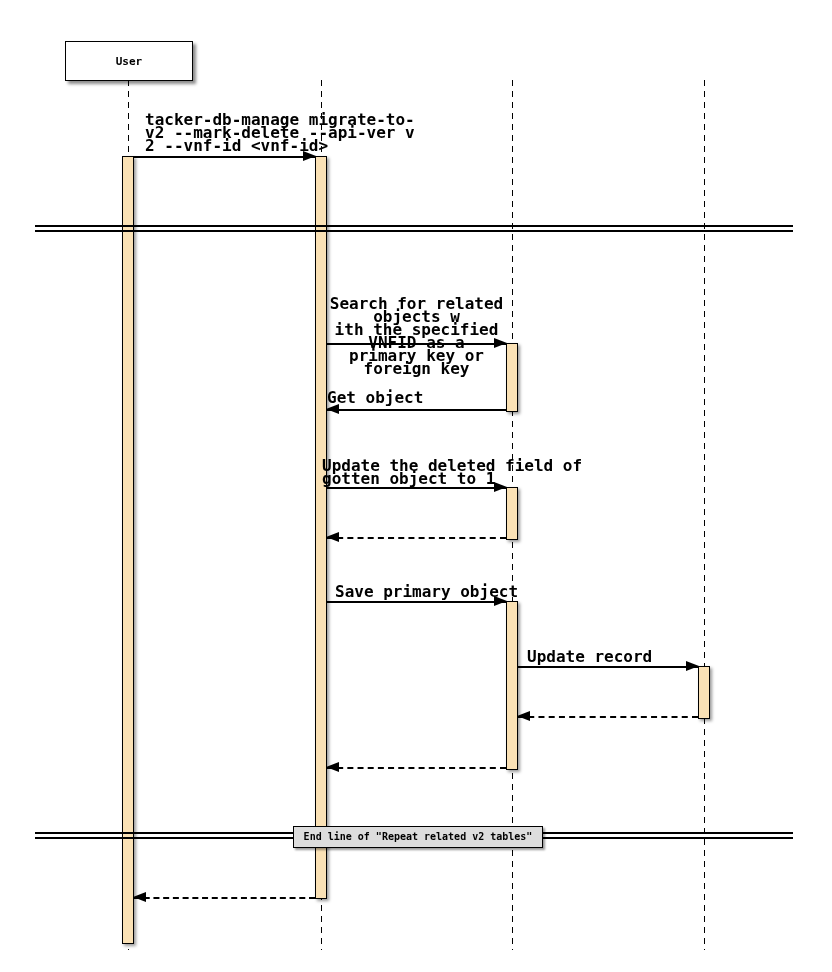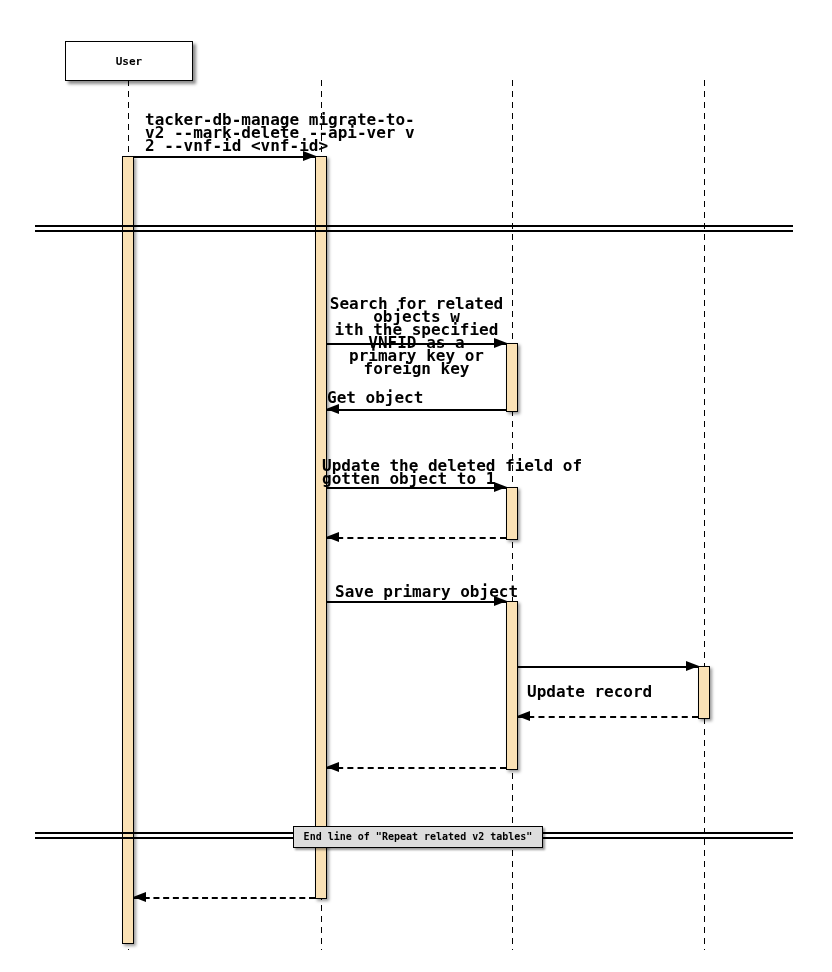--- a/index.html
+++ b/index.html
@@ -70,21 +70,21 @@
   
   .msg-label {
     position:absolute; font-size:16px; font-weight:bold; line-height:13px;
     color:#000; white-space:pre-line; z-index:6;
   }
   .L1 { left:145px; top:113px; }
   .L2 { left:327px; width:179px; top:297px; text-align:center; }
   .L3 { left:327px; width:176px; top:391px; text-align:left; }
   .L4 { left:322px; top:459px; }
   .L5 { left:335px; top:585px; }
-  .L6 { left:527px; top:650px;margin-top:35px; }
+  .L6 { left:527px; top:650px; }
 
   
   .divider-line {
     position:absolute; left:35px; width:758px; height:3px; z-index:5;
     border-top:2px solid #000; border-bottom:2px solid #000;
   }
   .dl1 { top:225px; } .dl2 { top:832px; }
   .divider-box {
     position:absolute; box-sizing:border-box; height:22px; z-index:6;
     background:#DDDDDD; border:1.5px solid #000;

